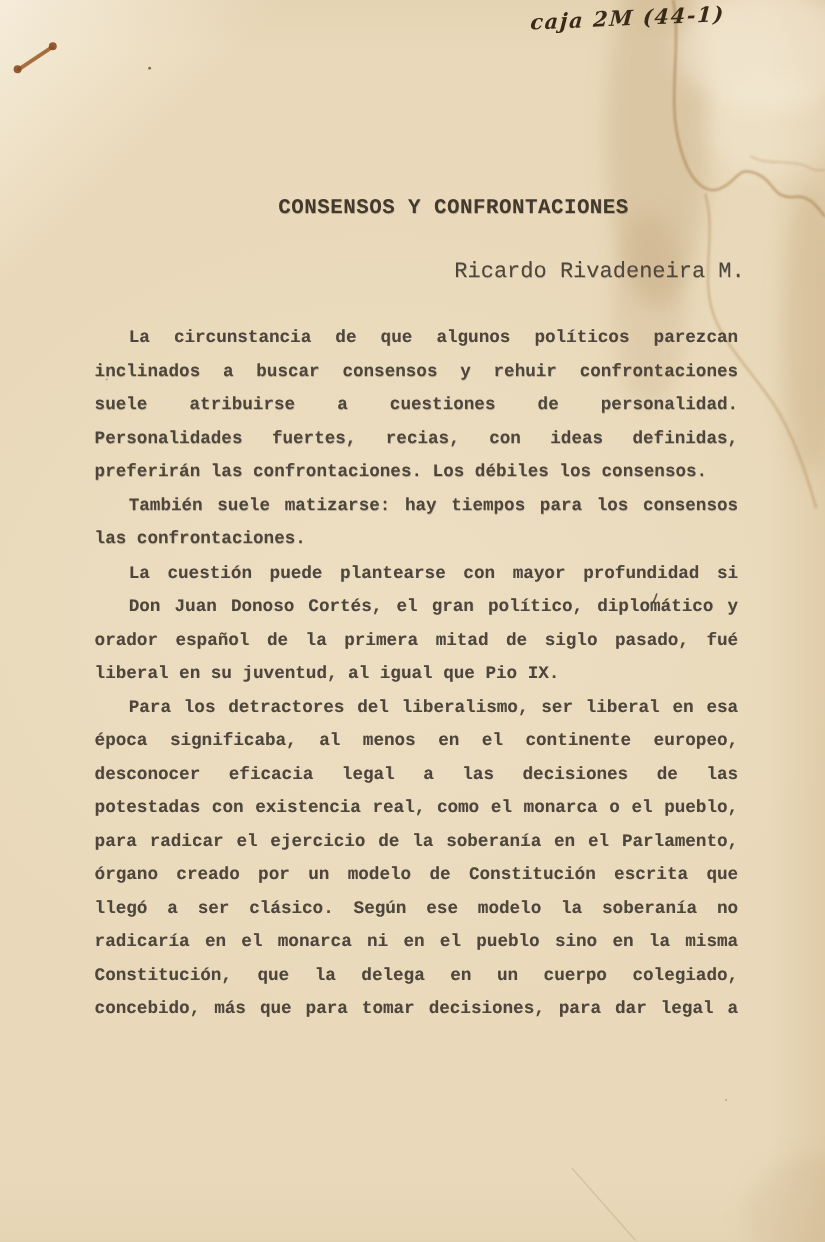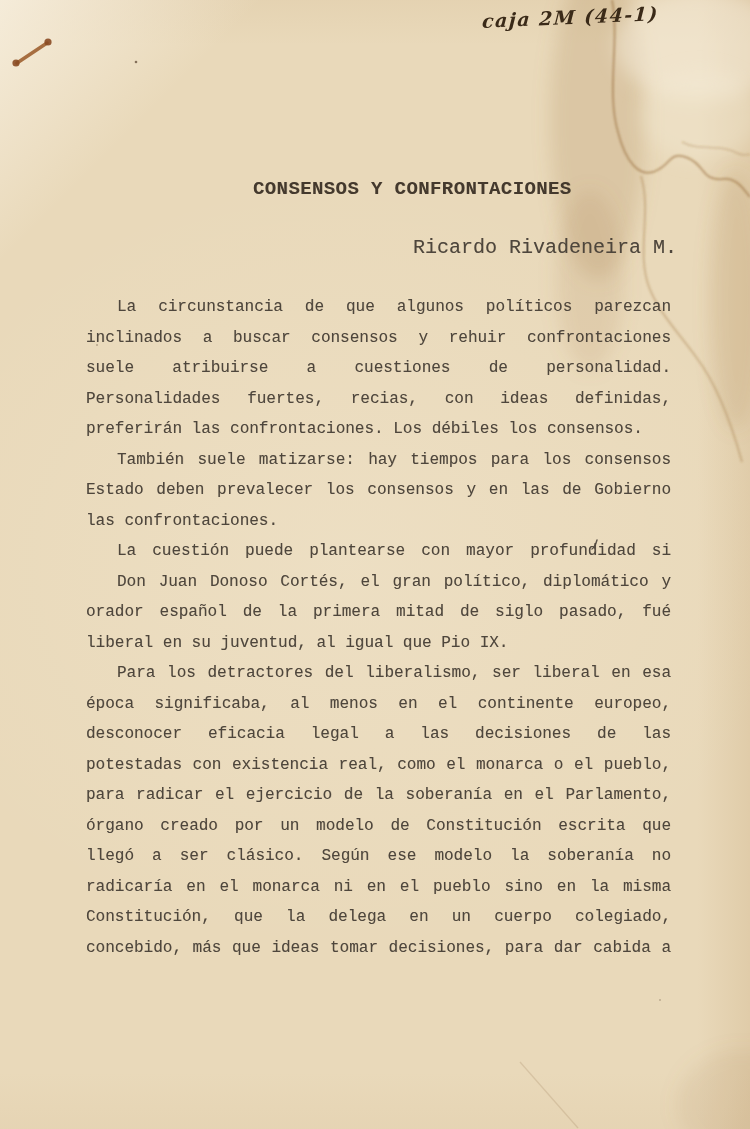--- a/index.html
+++ b/index.html
@@ -46,20 +46,21 @@
     width: 585px;
     font-size: 16px;
   }
   .line {
     height: 30.5px;
     line-height: 30.5px;
     text-align: justify;
     text-align-last: justify;
     white-space: normal;
     overflow: hidden;
+    font-weight: bold;
   }
   .line.indent { text-indent: 31px; }
   .line.pfinal { text-align-last: left; }
   .annotation {
     position: absolute; left: 482px; top: 6px;
     font-family: "DejaVu Serif", serif;
     font-style: italic;
     font-weight: 600;
     font-size: 19px;
     letter-spacing: 1.5px;
@@ -122,31 +123,30 @@
 
   <div class="doc-author typed">Ricardo Rivadeneira M.</div>
 
   <div class="doc-body typed">
       <div class="line indent">La circunstancia de que algunos políticos parezcan</div>
       <div class="line">inclinados a buscar consensos y rehuir confrontaciones</div>
       <div class="line">suele atribuirse a cuestiones de personalidad.</div>
       <div class="line">Personalidades fuertes, recias, con ideas definidas,</div>
       <div class="line pfinal">preferirán las confrontaciones. Los débiles los consensos.</div>
       <div class="line indent">También suele matizarse: hay tiempos para los consensos</div>
-      <div class="line">Estado deben prevalecer los consensos y en las de Gobierno</div>
       <div class="line pfinal">las confrontaciones.</div>
       <div class="line indent">La cuestión puede plantearse con mayor profundidad si</div>
       <div class="line indent">Don Juan Donoso Cortés, el gran político, diplomático y</div>
       <div class="line">orador español de la primera mitad de siglo pasado, fué</div>
       <div class="line pfinal">liberal en su juventud, al igual que Pio IX.</div>
       <div class="line indent">Para los detractores del liberalismo, ser liberal en esa</div>
       <div class="line">época significaba, al menos en el continente europeo,</div>
       <div class="line">desconocer eficacia legal a las decisiones de las</div>
       <div class="line">potestadas con existencia real, como el monarca o el pueblo,</div>
       <div class="line">para radicar el ejercicio de la soberanía en el Parlamento,</div>
       <div class="line">órgano creado por un modelo de Constitución escrita que</div>
       <div class="line">llegó a ser clásico. Según ese modelo la soberanía no</div>
       <div class="line">radicaría en el monarca ni en el pueblo sino en la misma</div>
       <div class="line">Constitución, que la delega en un cuerpo colegiado,</div>
-      <div class="line">concebido, más que ideas tomar decisiones, para dar cabida a</div>
+      <div class="line">concebido, más que para tomar decisiones, para dar legal a</div>
     </div>
 
 </div>
 
 </body></html>

